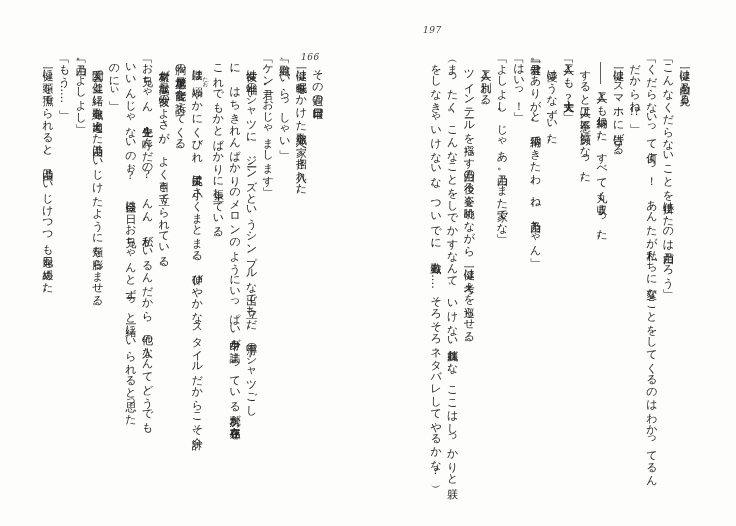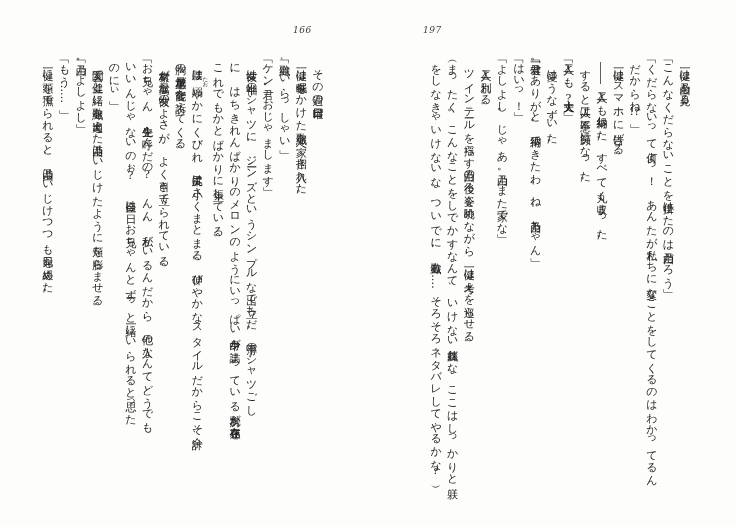--- a/index.html
+++ b/index.html
@@ -14,21 +14,21 @@
   }
   .page-num {
     position: absolute;
     top: 25px;
     font-size: 9px;
     font-style: italic;
     letter-spacing: 0.5px;
     color: #3c3c3c;
     font-family: "DejaVu Serif", serif;
   }
-  #pn-166 { left: 293px; }
+  #pn-166 { left: 301px; margin-top: 27px; }
   #pn-165 { left: 423px; }
   .page-text {
     position: absolute;
     top: 56px;
     height: 456px;
     writing-mode: vertical-rl;
     text-orientation: mixed;
     font-size: 11px;
     letter-spacing: 0;
     white-space: nowrap;

